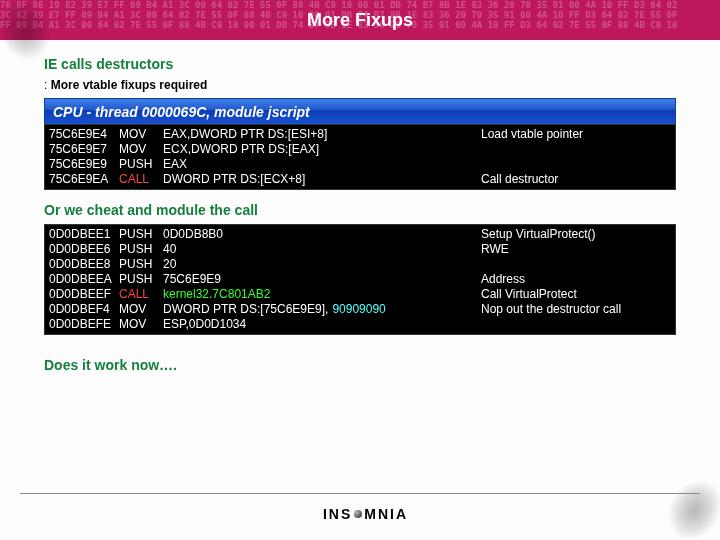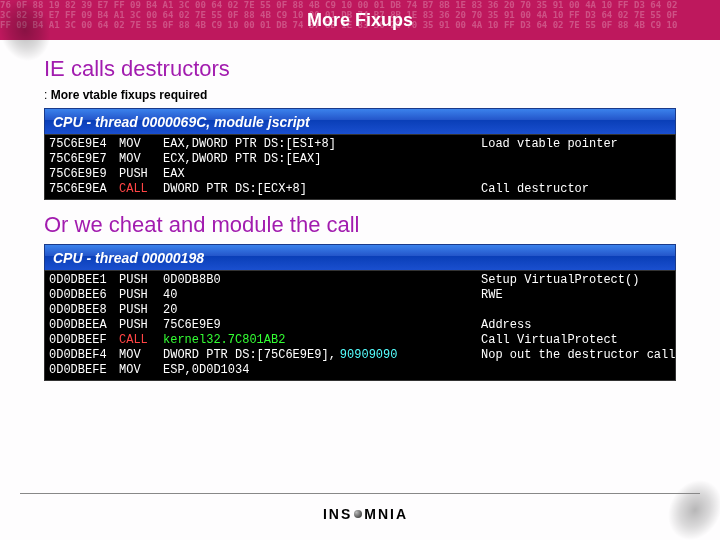--- a/index.html
+++ b/index.html
@@ -40,23 +40,23 @@
     font-size: 9px;
     line-height: 10px;
     color: rgba(255,255,255,0.25);
     white-space: pre;
     overflow: hidden;
     word-break: break-all;
   }
   .header-title { position: relative; z-index: 1; text-align: center; }
   .content { padding: 4px 4px 0 4px; }
   .section-text {
-    font-size: 22px;
-    font-weight: normal;
-    color: #a21caf;
+    font-size: 14px;
+    font-weight: bold;
+    color: #15803d;
     margin: 12px 0 6px 40px;
   }
   .sub-text {
     font-size: 12px;
     font-weight: bold;
     color: #000;
     margin: 0 0 6px 40px;
   }
   .sub-text::before { content: ": "; font-weight: normal; }
   .dbg-window {
@@ -70,21 +70,21 @@
     display: flex; align-items: center;
     padding: 8px 8px;
     color: #fff;
     font-family: "Tahoma", Arial, sans-serif;
     font-size: 14px; font-weight: bold;
     font-style: italic;
   }
   .dbg-body {
     background: #000;
     color: #e0e0e0;
-    font-family: Liberation Mono, monospace;
+    font-family: Liberation Sans, sans-serif;
     font-size: 12px;
     line-height: 15px;
     padding: 2px 4px;
     border: 1px solid #333;
     white-space: pre;
   }
   .row { display: flex; }
   .col-addr { width: 70px; color: #fff; }
   .col-instr { flex: 1; color: #fff; display: flex; gap: 4px;}
   .col-cmt { width: 190px; color: #fff; }
@@ -139,23 +139,23 @@
   <div class="sub-text">More vtable fixups required</div>
 
   <div class="dbg-window">
     <div class="dbg-titlebar">CPU - thread 0000069C, module jscript</div>
     <div class="dbg-body" id="dbg1body"><div class="row"><span class="col-addr">75C6E9E4</span><span class="col-instr"><span class="op">MOV</span><span class="args">EAX,DWORD PTR DS:[ESI+8]</span></span><span class="col-cmt">Load vtable pointer</span></div><div class="row"><span class="col-addr">75C6E9E7</span><span class="col-instr"><span class="op">MOV</span><span class="args">ECX,DWORD PTR DS:[EAX]</span></span><span class="col-cmt"></span></div><div class="row"><span class="col-addr">75C6E9E9</span><span class="col-instr"><span class="op">PUSH</span><span class="args">EAX</span></span><span class="col-cmt"></span></div><div class="row"><span class="col-addr">75C6E9EA</span><span class="col-instr"><span class="opCALL">CALL</span><span class="args">DWORD PTR DS:[ECX+8]</span></span><span class="col-cmt">Call destructor</span></div></div>
   </div>
 
   <div class="section-text">Or we cheat and module the call</div>
 
   <div class="dbg-window">
-    <div class="dbg-titlebar">CPU - thread 00000198</div>
     <div class="dbg-body" id="dbg2body"><div class="row"><span class="col-addr">0D0DBEE1</span><span class="col-instr"><span class="op">PUSH</span><span class="args">0D0DB8B0</span></span><span class="col-cmt">Setup VirtualProtect()</span></div><div class="row"><span class="col-addr">0D0DBEE6</span><span class="col-instr"><span class="op">PUSH</span><span class="args">40</span></span><span class="col-cmt">RWE</span></div><div class="row"><span class="col-addr">0D0DBEE8</span><span class="col-instr"><span class="op">PUSH</span><span class="args">20</span></span><span class="col-cmt"></span></div><div class="row"><span class="col-addr">0D0DBEEA</span><span class="col-instr"><span class="op">PUSH</span><span class="args">75C6E9E9</span></span><span class="col-cmt">Address</span></div><div class="row"><span class="col-addr">0D0DBEEF</span><span class="col-instr"><span class="opCALL">CALL</span><span class="args-green">kernel32.7C801AB2</span></span><span class="col-cmt">Call VirtualProtect</span></div><div class="row"><span class="col-addr">0D0DBEF4</span><span class="col-instr"><span class="op">MOV</span><span class="args">DWORD PTR DS:[75C6E9E9],</span><span class="args-cyan">90909090</span></span><span class="col-cmt">Nop out the destructor call</span></div><div class="row"><span class="col-addr">0D0DBEFE</span><span class="col-instr"><span class="op">MOV</span><span class="args">ESP,0D0D1034</span></span><span class="col-cmt"></span></div></div>
   </div>
 
+  <div class="section-text" style="margin-top:22px">Does it work now….</div>
 
 </div>
 
 <div class="footer-line"></div>
 <div class="footer-brand">
   <span>INS</span><span class="ball"></span><span>MNIA</span>
 </div>
 
 </body></html>

